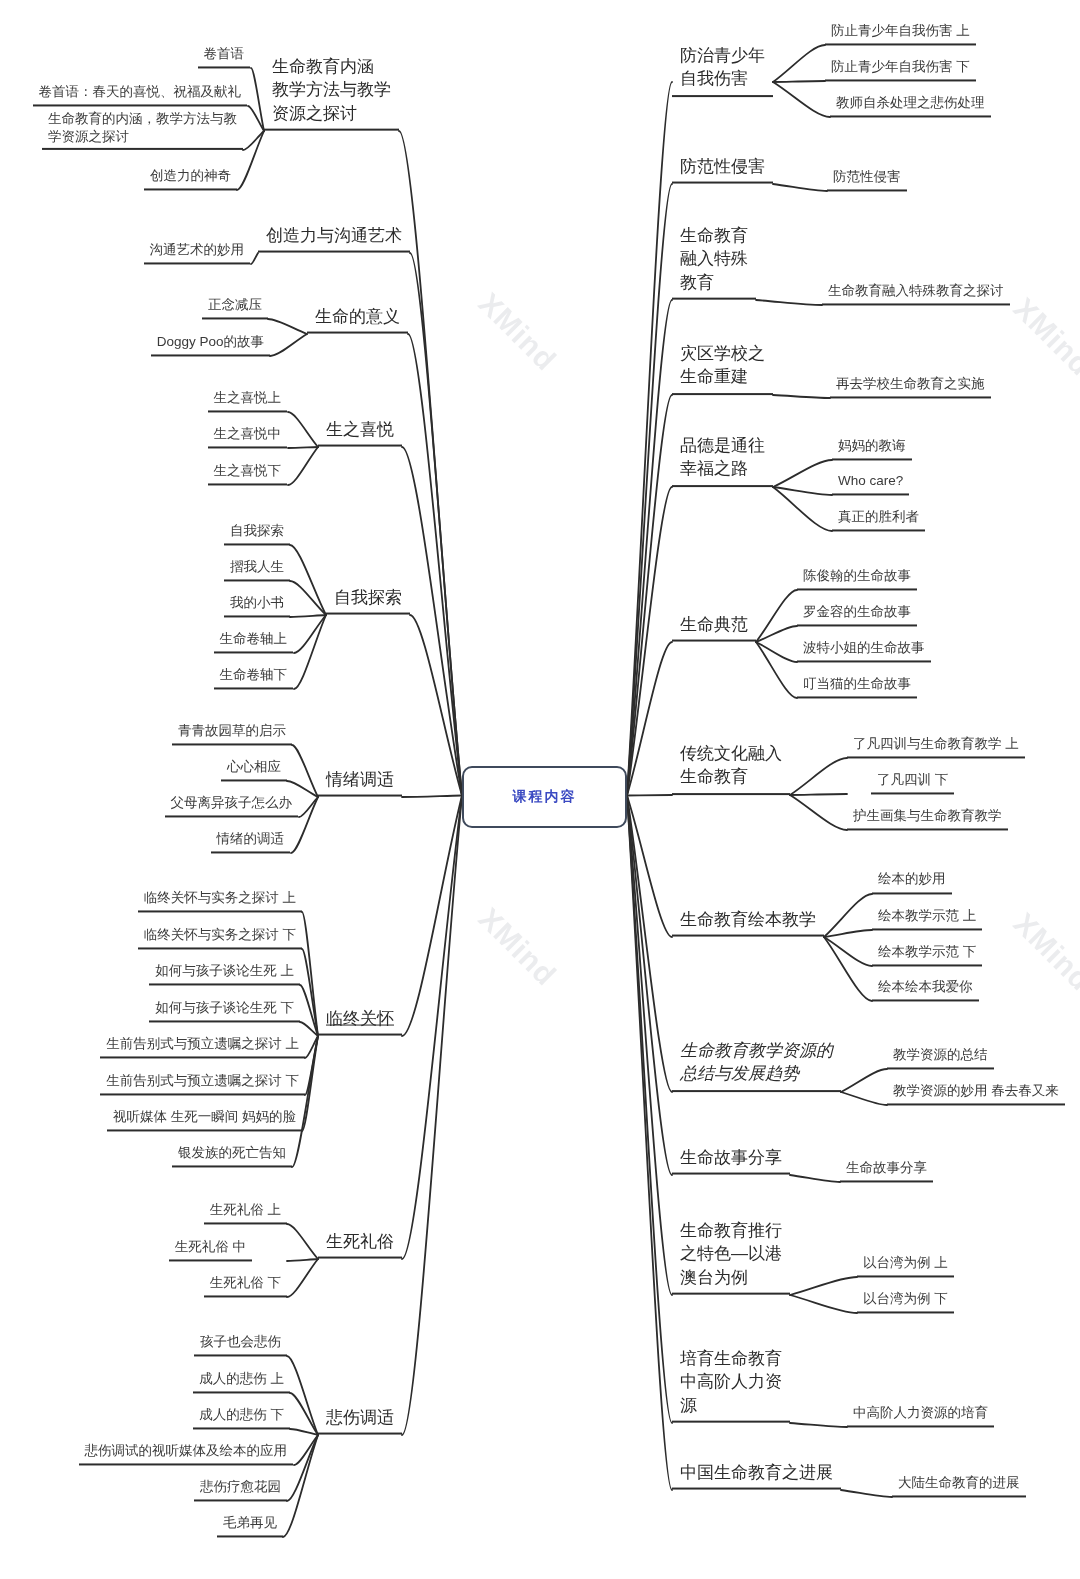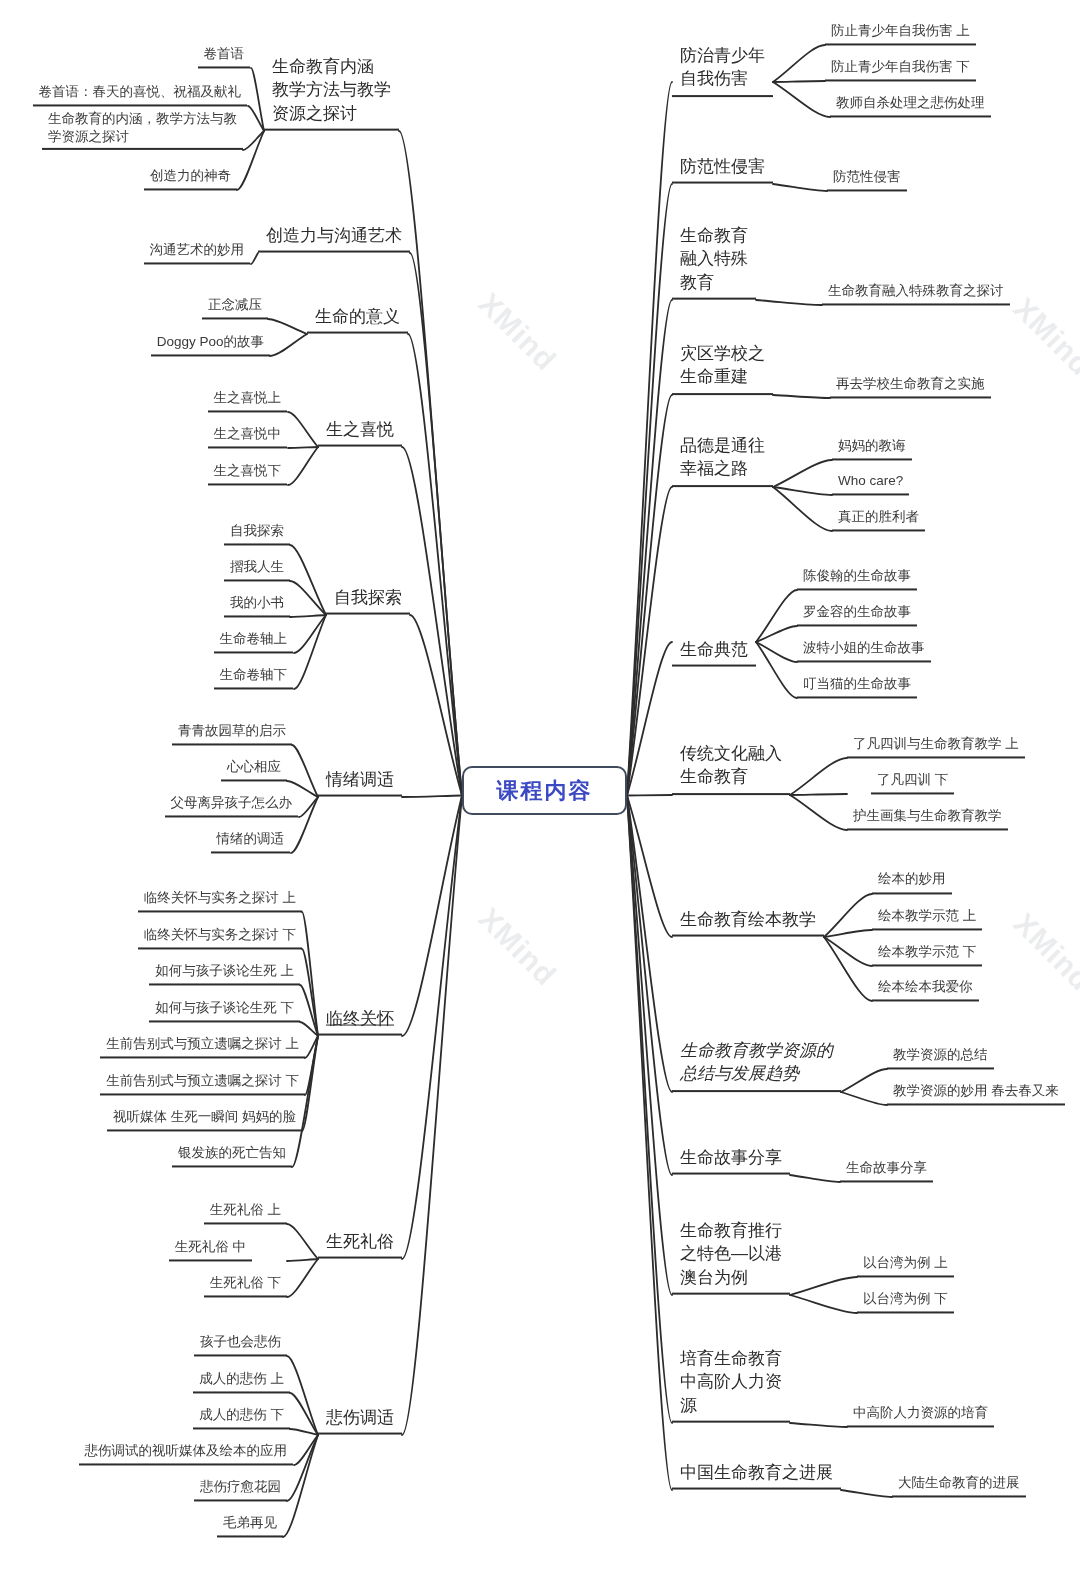--- a/index.html
+++ b/index.html
@@ -39,27 +39,27 @@
     line-height: 1.3;
     z-index: 1;
     cursor: default;
   }
   .node.child { font-size: 13.5px; }
   .node.branch { font-size: 17px; color: #2b2b2b; padding: 2px 8px 4px 8px; line-height: 1.38; }
 
   #center-node {
     position: absolute;
     left: 462px; top: 766px;
-    width: 165px; height: 49px;
+    width: 165px; height: 62px;
     display: flex; align-items: center; justify-content: center;
     border: 2.5px solid var(--box-border, #3f4a5c);
     border-radius: 10px;
     background: #ffffff;
     color: var(--accent, #3b4ac2);
-    font-size: 22px;
+    font-size: 14px;
     font-weight: bold;
     letter-spacing: 2px;
     z-index: 3;
   }
 
   .watermark {
     position: absolute;
     font-size: 30px;
     font-weight: bold;
     letter-spacing: 1px;
@@ -228,21 +228,21 @@
 教育</div>
       <div class="node child" style="left: 822px; top: 305px;">生命教育融入特殊教育之探讨</div>
       <div class="node branch" style="left: 672px; top: 395px;">灾区学校之
 生命重建</div>
       <div class="node child" style="left: 830px; top: 398px;">再去学校生命教育之实施</div>
       <div class="node branch" style="left: 672px; top: 487px;">品德是通往
 幸福之路</div>
       <div class="node child" style="left: 832px; top: 460px;">妈妈的教诲</div>
       <div class="node child" style="left: 832px; top: 495px;">Who care?</div>
       <div class="node child" style="left: 832px; top: 531px;">真正的胜利者</div>
-      <div class="node branch" style="left: 672px; top: 667px;">生命典范</div>
+      <div class="node branch" style="left: 672px; top: 642px;">生命典范</div>
       <div class="node child" style="left: 797px; top: 590px;">陈俊翰的生命故事</div>
       <div class="node child" style="left: 797px; top: 626px;">罗金容的生命故事</div>
       <div class="node child" style="left: 797px; top: 662px;">波特小姐的生命故事</div>
       <div class="node child" style="left: 797px; top: 698px;">叮当猫的生命故事</div>
       <div class="node branch" style="left: 672px; top: 795px;">传统文化融入
 生命教育</div>
       <div class="node child" style="left: 847px; top: 758px;">了凡四训与生命教育教学 上</div>
       <div class="node child" style="left: 847px; top: 794px; margin-left: 24px;">了凡四训 下</div>
       <div class="node child" style="left: 847px; top: 830px;">护生画集与生命教育教学</div>
       <div class="node branch" style="left: 672px; top: 937px;">生命教育绘本教学</div>

